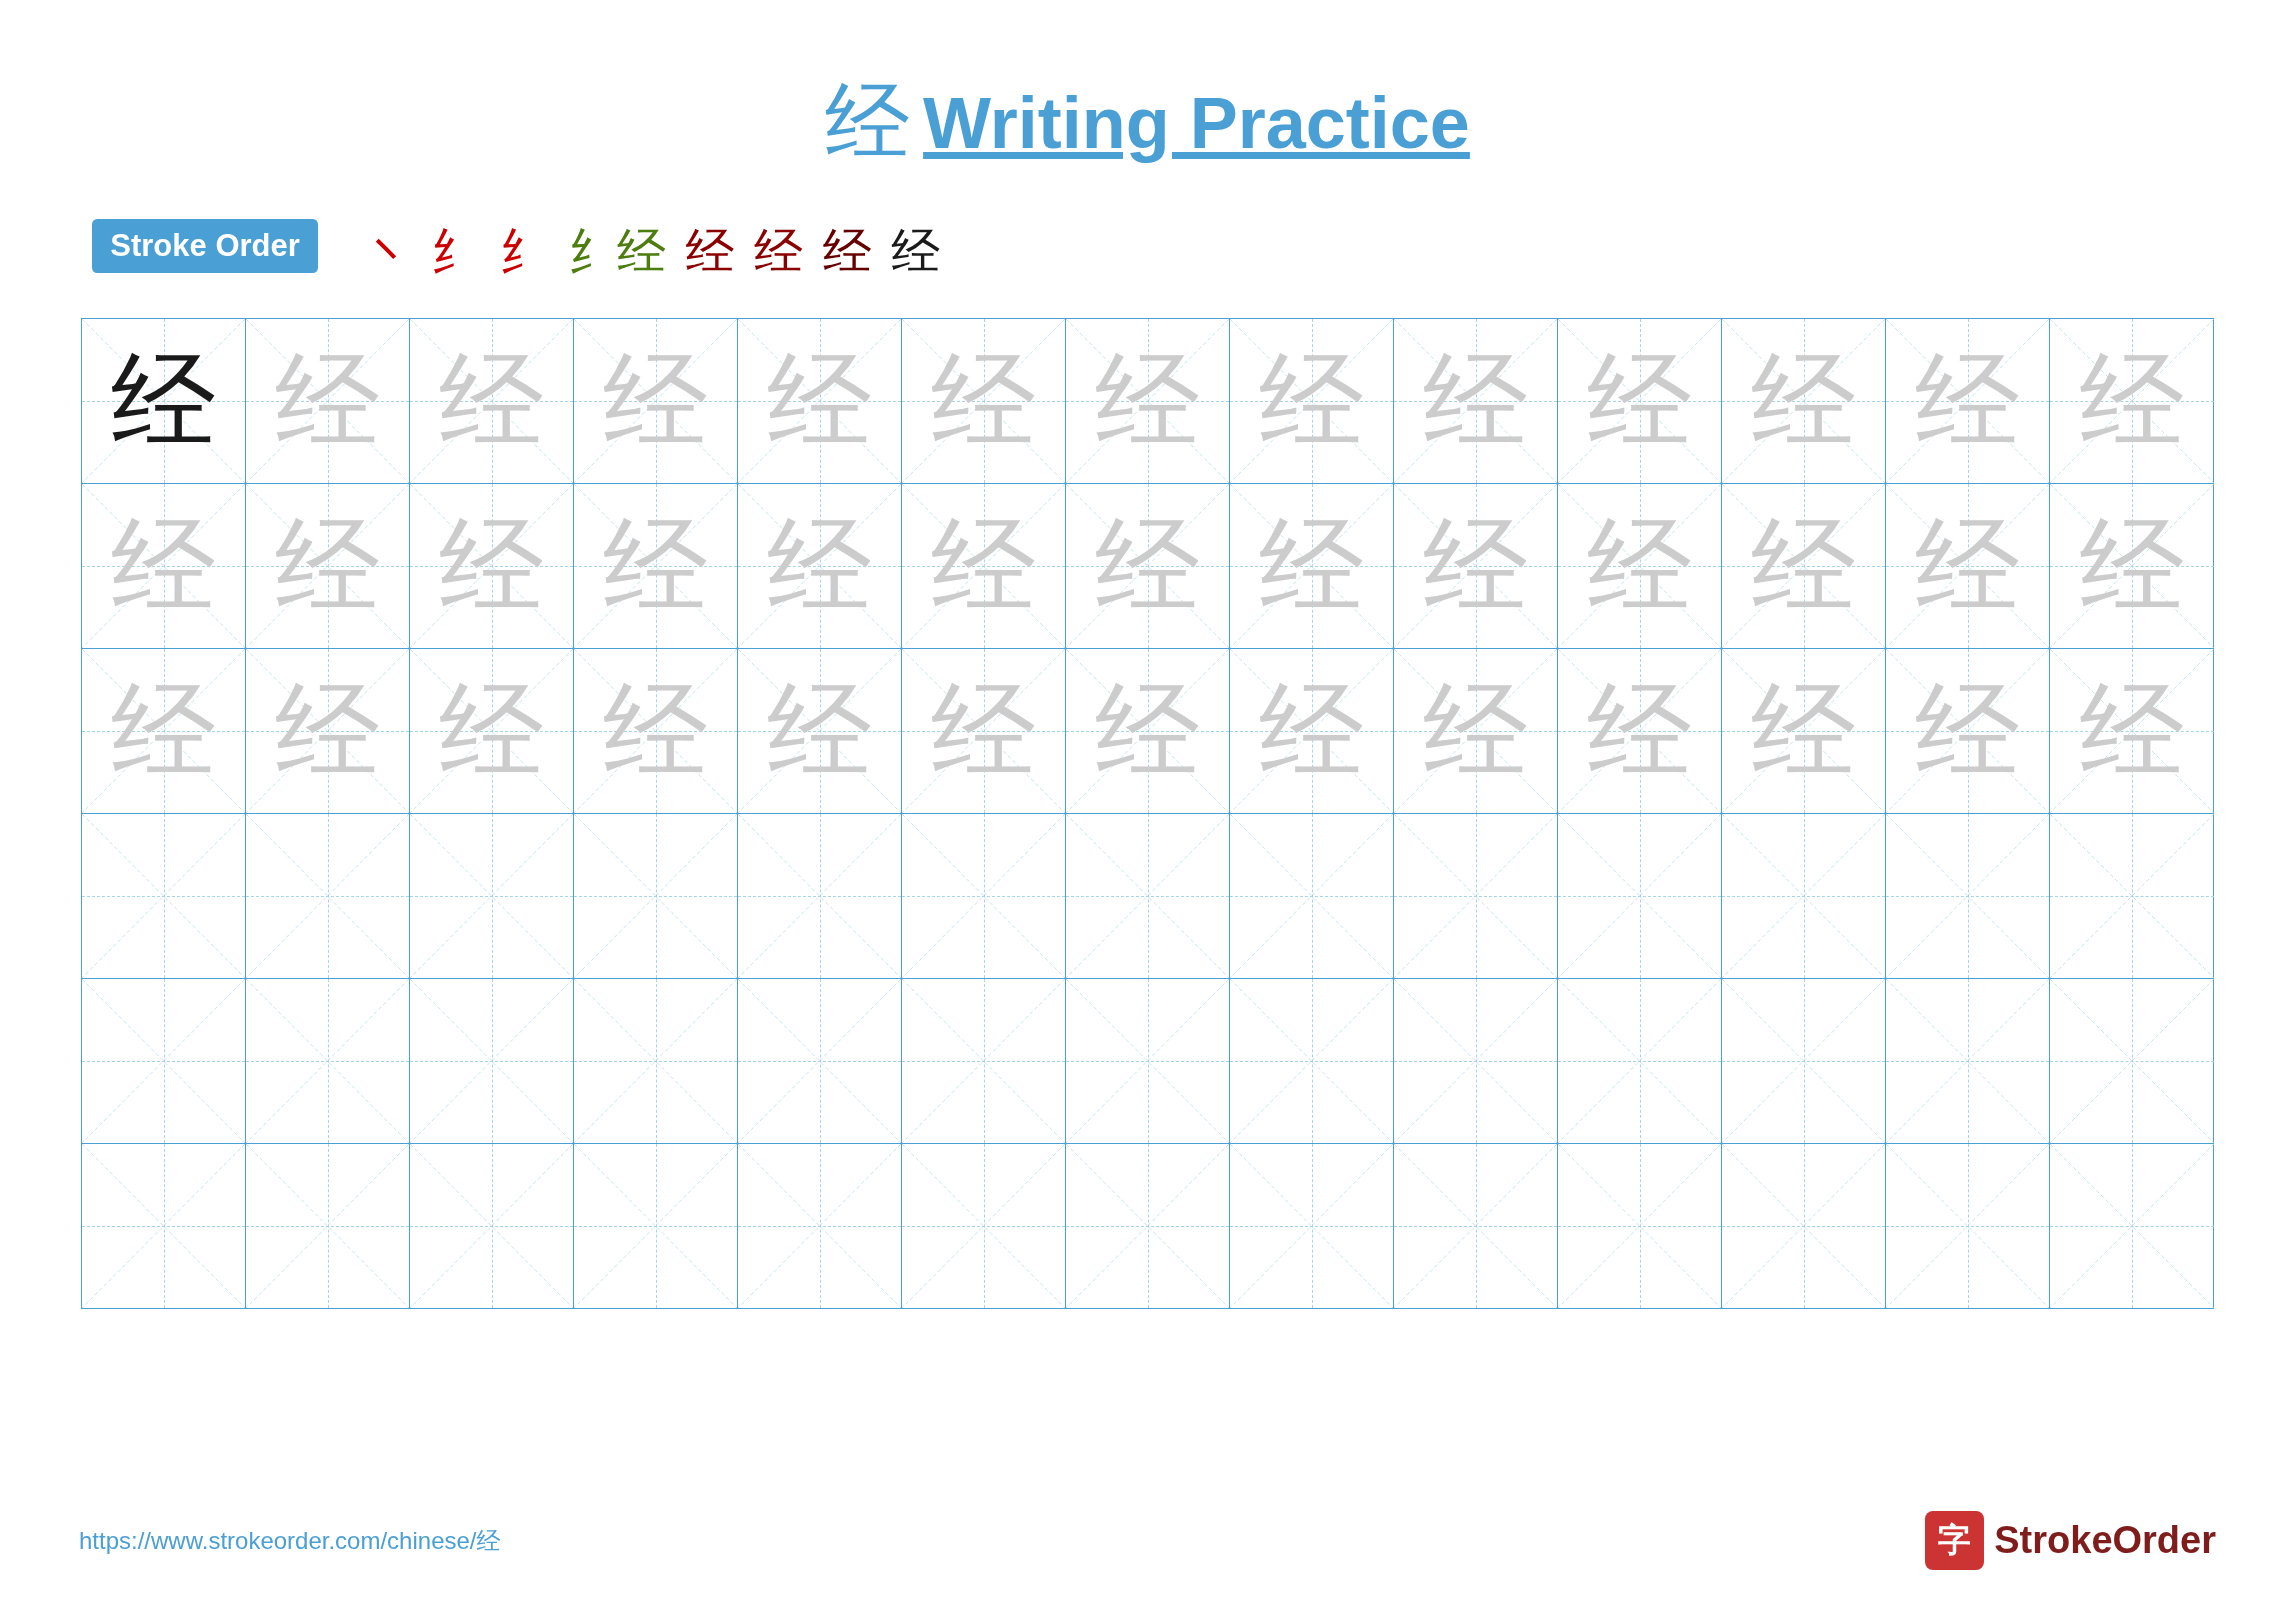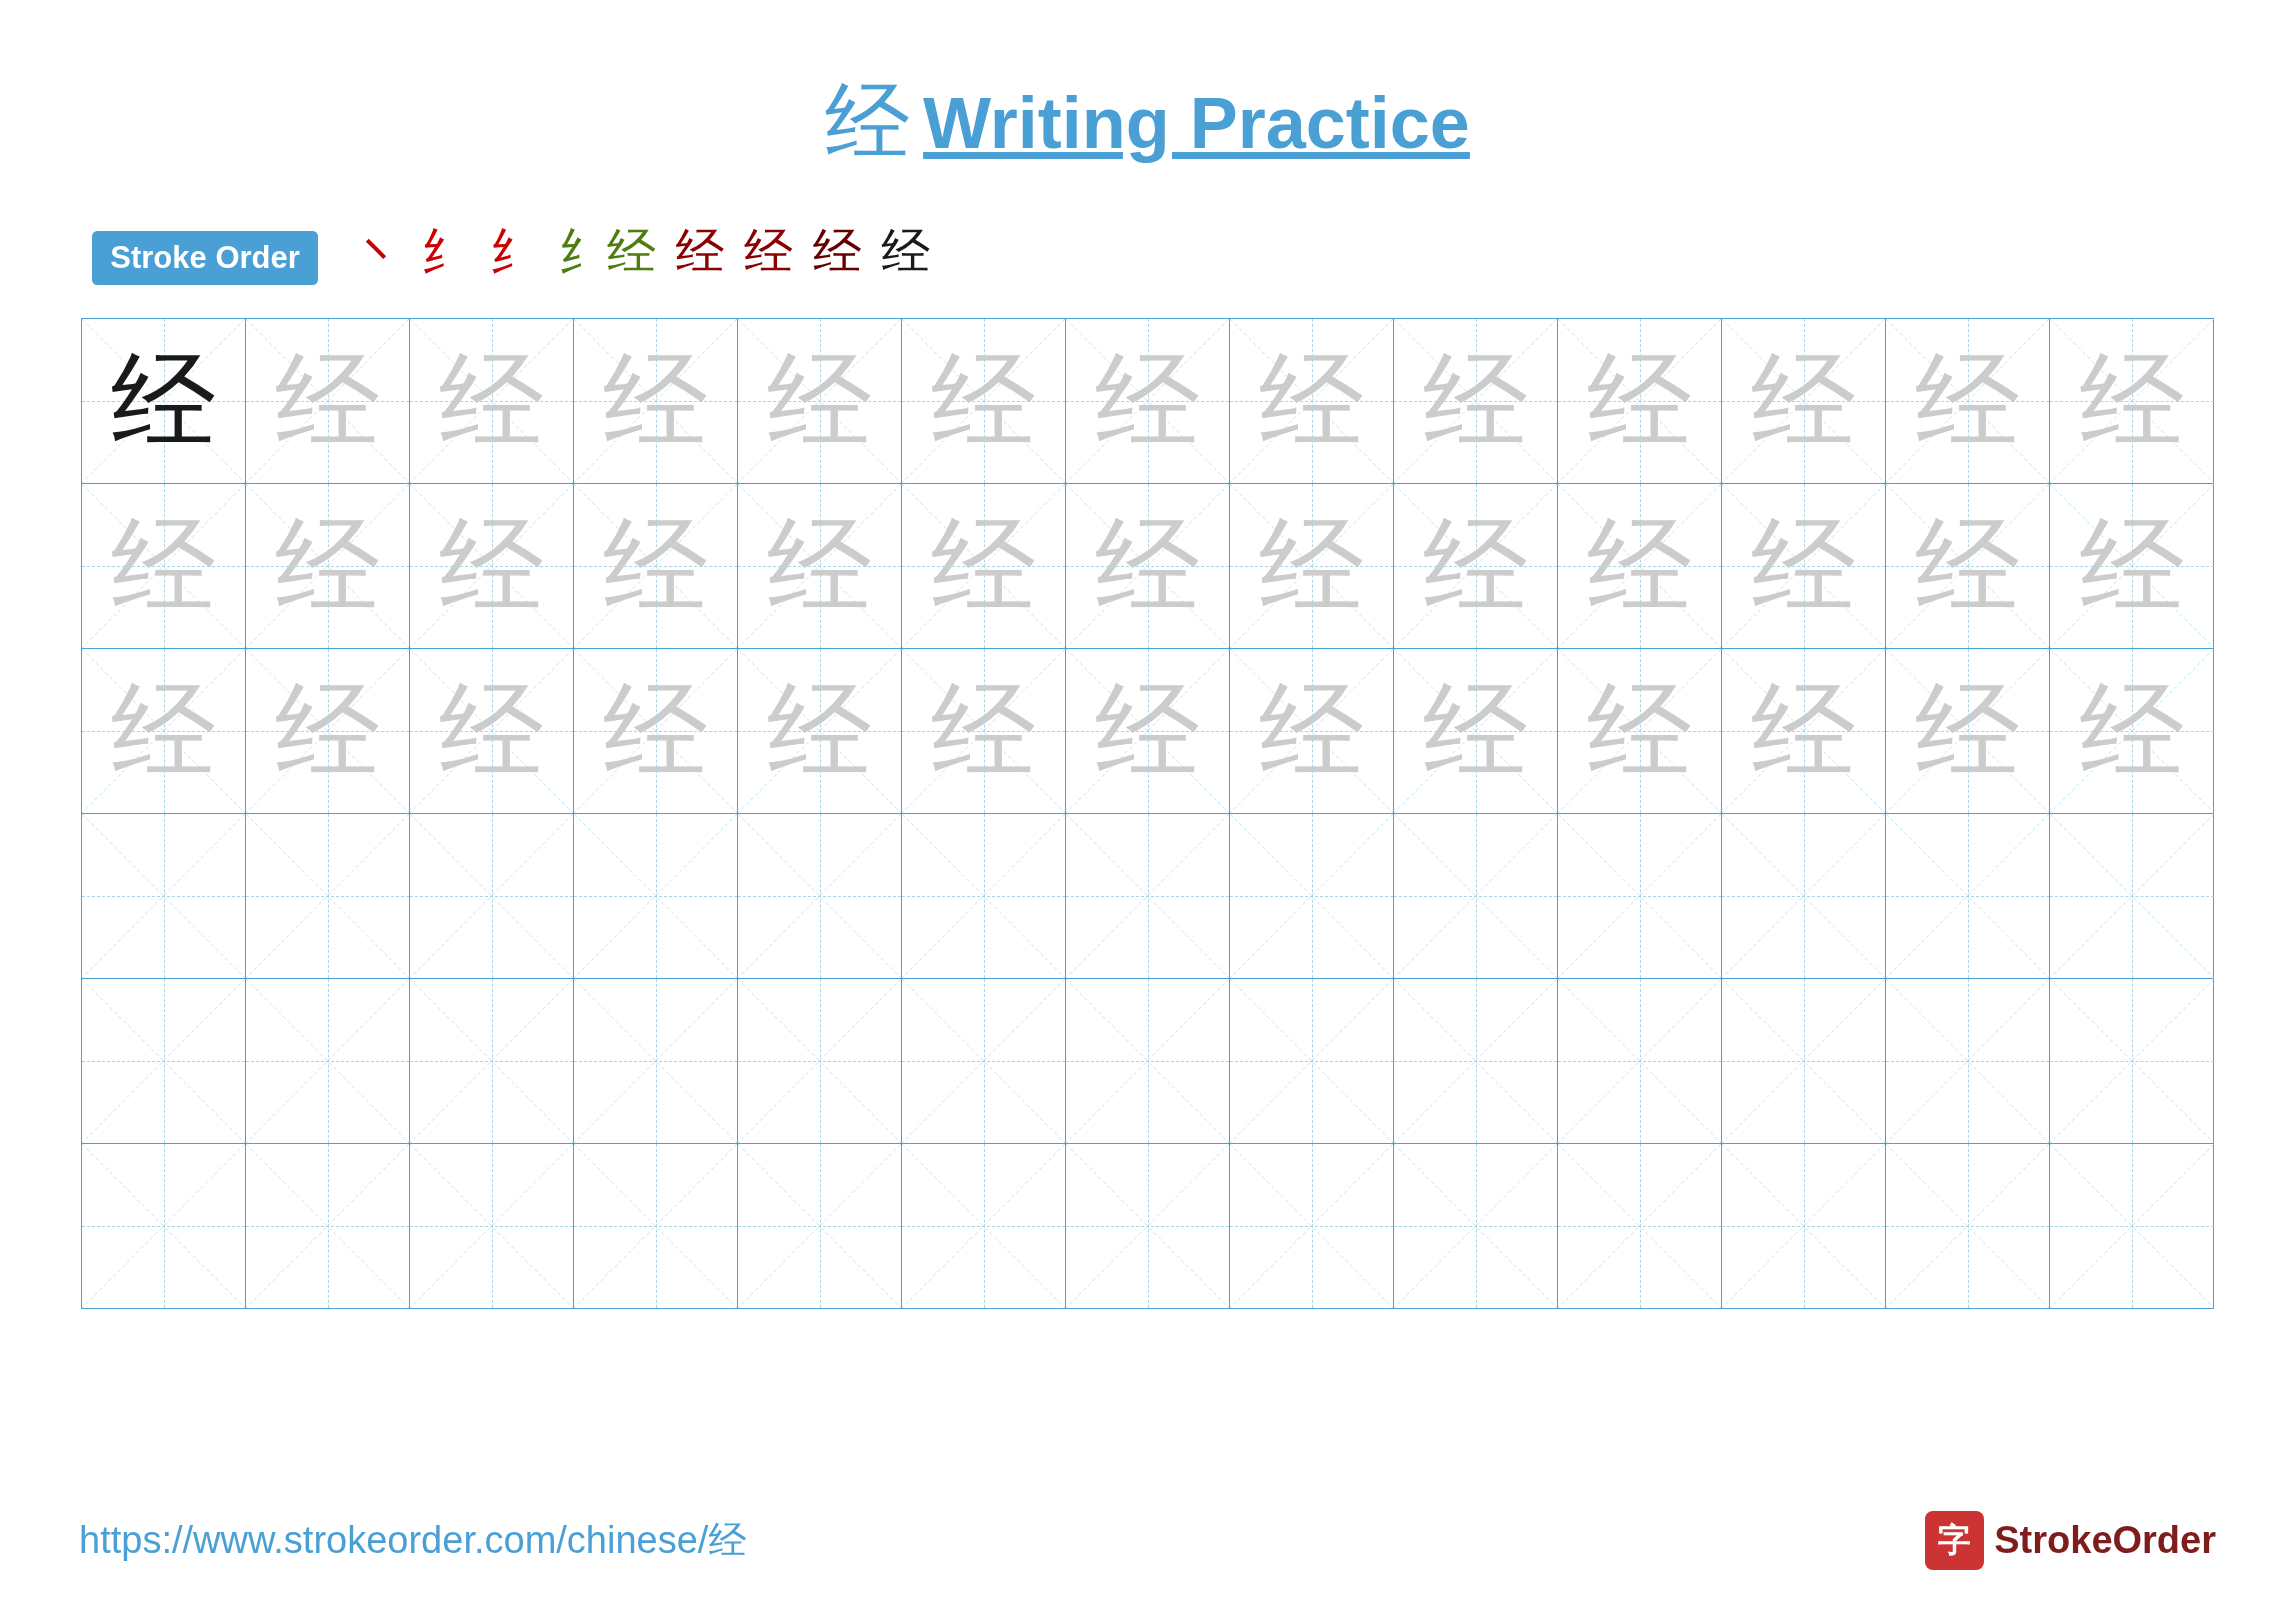--- a/index.html
+++ b/index.html
@@ -39,22 +39,22 @@
     .title-text {
       font-size: 72px;
       color: #4a9fd4;
       font-weight: bold;
       font-family: Arial, sans-serif;
       text-decoration: underline;
     }
 
     .stroke-order-row {
       display: flex;
-      align-items: flex-end;
-      gap: 34px;
+      align-items: flex-start;
+      gap: 44px;
       width: 100%;
       margin-bottom: 33px;
       padding-left: 13px;
     }
 
     .stroke-order-badge {
       background: #4a9fd4;
       color: white;
       font-size: 31px;
       font-weight: bold;
@@ -157,21 +157,21 @@
       position: absolute;
       bottom: 52px;
       left: 79px;
       right: 79px;
       display: flex;
       align-items: center;
       justify-content: space-between;
     }
 
     .footer-url {
-      font-size: 38px;
+      font-size: 24px;
       color: #4a9fd4;
     }
 
     .footer-logo {
       display: flex;
       align-items: center;
       gap: 10.5px;
     }
 
     .footer-logo-icon {

